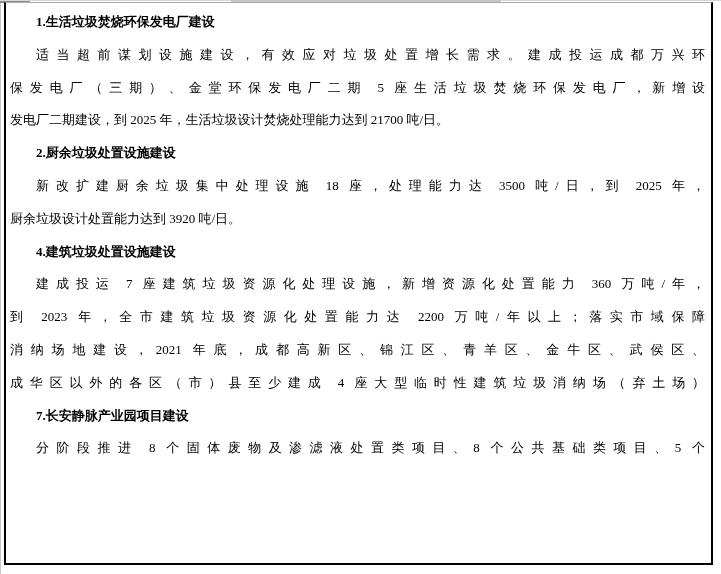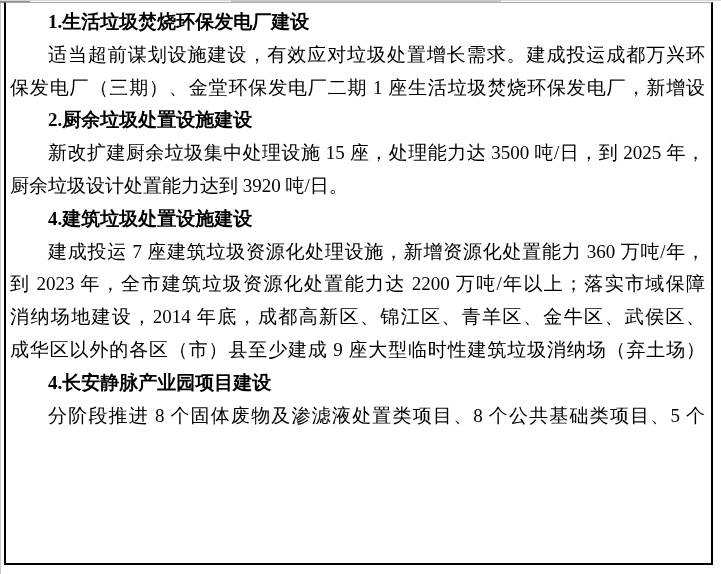--- a/index.html
+++ b/index.html
@@ -48,21 +48,21 @@
     box-sizing: border-box;
     border-left: 2px solid #000000;
     border-right: 2px solid #000000;
     border-bottom: 2px solid #000000;
     border-top: 1px solid #aaaaaa;
     background: #ffffff;
     overflow: hidden;
   }
   .doc-content {
     padding: 3px 6px 0 4px;
-    font-size: 19px;
+    font-size: 13px;
     line-height: 32.8px;
   }
   .heading {
     font-weight: bold;
     text-indent: 2em;
     text-align: left;
     white-space: nowrap;
   }
   .line {
     text-align: justify;
@@ -84,36 +84,37 @@
 <div class="top-edge-line"></div>
 <div class="top-left-dark-fragment"></div>
 <div class="top-center-fragment"></div>
 
 <div class="doc-box">
   <div class="doc-content">
 
     <div>
       <div class="heading">1.生活垃圾焚烧环保发电厂建设</div>
       <div class="line first">适当超前谋划设施建设，有效应对垃圾处置增长需求。建成投运成都万兴环</div>
-      <div class="line">保发电厂（三期）、金堂环保发电厂二期 1 座生活垃圾焚烧环保发电厂，新增设</div>
+      <div class="line">保发电厂（三期）、金堂环保发电厂二期 5 座生活垃圾焚烧环保发电厂，新增设</div>
+      <div class="line last">发电厂二期建设，到 2025 年，生活垃圾设计焚烧处理能力达到 21700 吨/日。</div>
     </div>
 
     <div>
       <div class="heading">2.厨余垃圾处置设施建设</div>
-      <div class="line first">新改扩建厨余垃圾集中处理设施 15 座，处理能力达 3500 吨/日，到 2025 年，</div>
+      <div class="line first">新改扩建厨余垃圾集中处理设施 18 座，处理能力达 3500 吨/日，到 2025 年，</div>
       <div class="line last">厨余垃圾设计处置能力达到 3920 吨/日。</div>
     </div>
 
     <div>
       <div class="heading">4.建筑垃圾处置设施建设</div>
       <div class="line first">建成投运 7 座建筑垃圾资源化处理设施，新增资源化处置能力 360 万吨/年，</div>
       <div class="line">到 2023 年，全市建筑垃圾资源化处置能力达 2200 万吨/年以上；落实市域保障</div>
-      <div class="line">消纳场地建设，2014 年底，成都高新区、锦江区、青羊区、金牛区、武侯区、</div>
-      <div class="line">成华区以外的各区（市）县至少建成 9 座大型临时性建筑垃圾消纳场（弃土场）</div>
+      <div class="line">消纳场地建设，2021 年底，成都高新区、锦江区、青羊区、金牛区、武侯区、</div>
+      <div class="line">成华区以外的各区（市）县至少建成 4 座大型临时性建筑垃圾消纳场（弃土场）</div>
     </div>
 
     <div>
-      <div class="heading">4.长安静脉产业园项目建设</div>
+      <div class="heading">7.长安静脉产业园项目建设</div>
       <div class="line first">分阶段推进 8 个固体废物及渗滤液处置类项目、8 个公共基础类项目、5 个</div>
     </div>
 
   </div>
 </div>
 
 </body></html>

